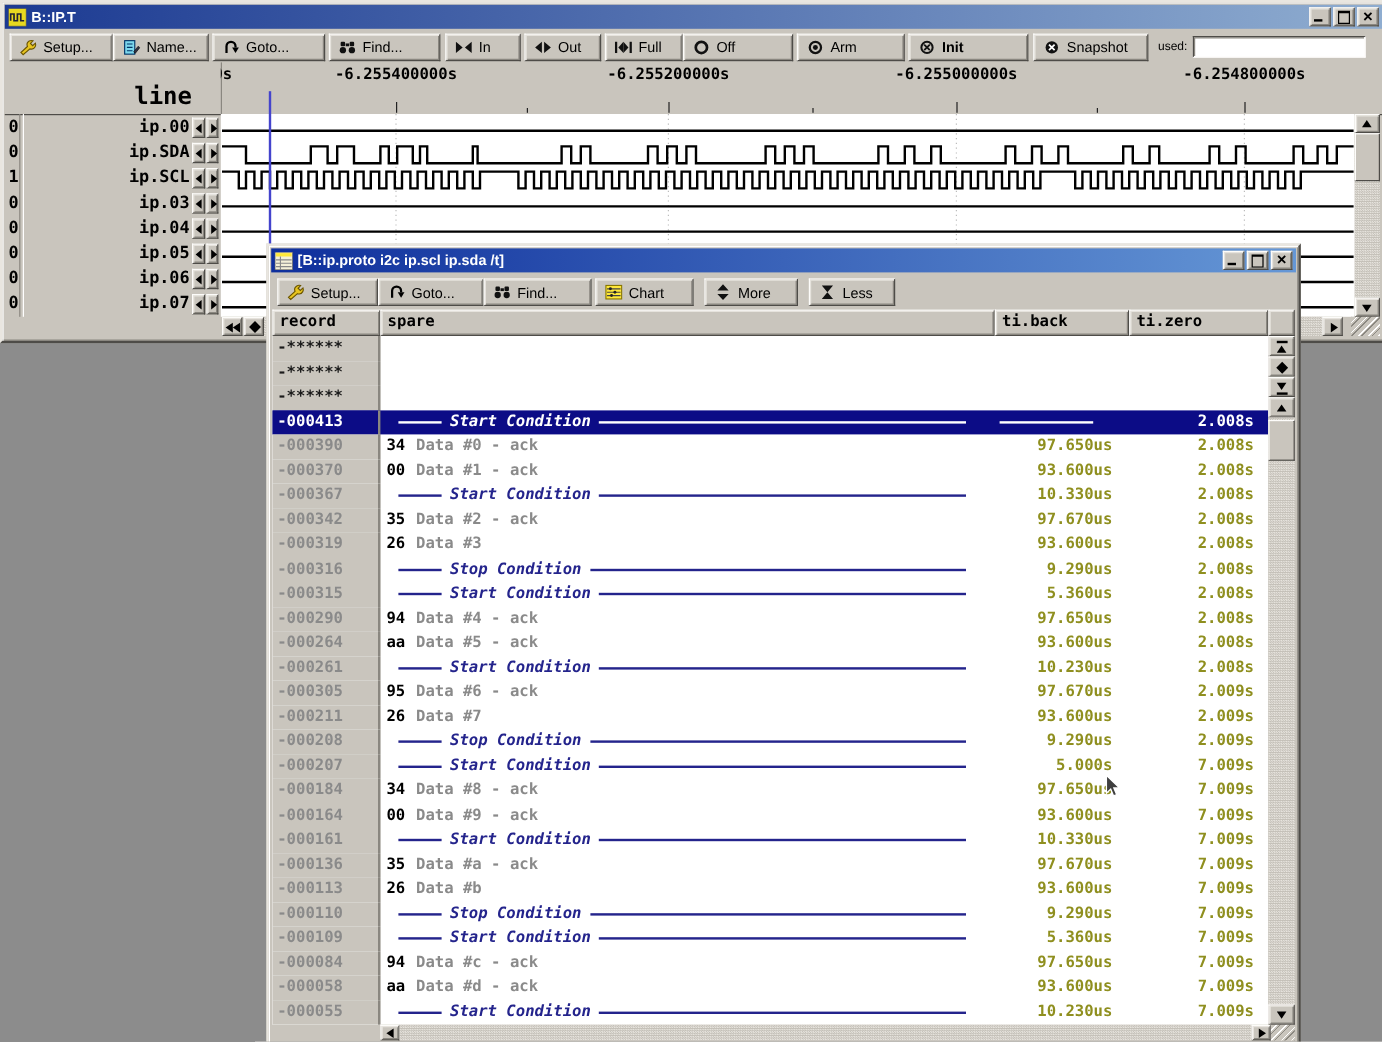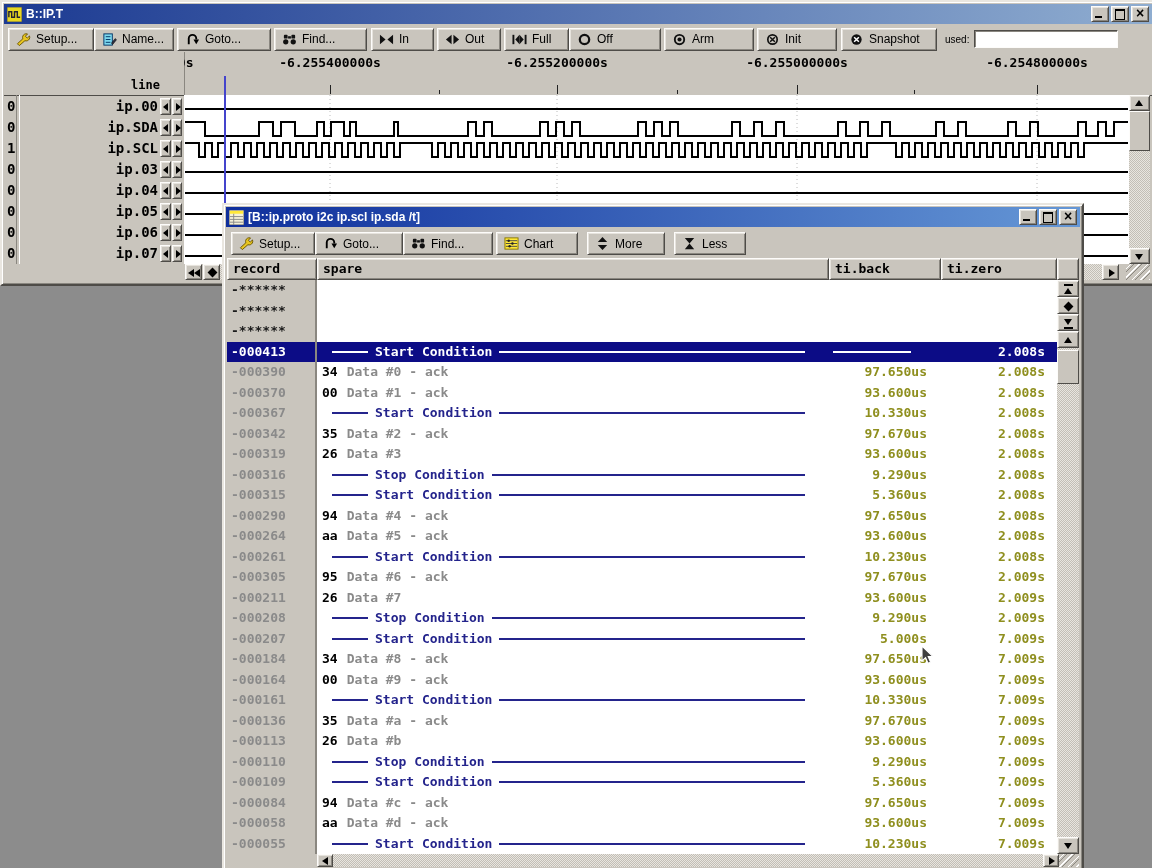--- a/index.html
+++ b/index.html
@@ -34,21 +34,21 @@
   .tbtn{height:23px;display:inline-flex;align-items:center;justify-content:flex-start;gap:5px;
     padding:0 4px 0 7px;box-sizing:border-box;font-size:12px;color:#000;white-space:nowrap;flex:none;}
   .tbtn .bicon{width:15px;height:15px;flex:none;display:inline-block;}
   .tbtn .bicon svg{width:15px;height:15px;display:block;}
   .used-label{font-size:10px;margin-left:8px;}
   .used-field{display:inline-block;width:142px;height:16px;background:#fff;margin-left:5px;}
   
   #ruler{position:absolute;left:2px;top:50px;width:1148px;height:43px;border-bottom:1px solid var(--gray-dd);
     font:bold 13px "DejaVu Sans Mono","Liberation Mono",monospace;}
   #ruler-left{position:absolute;left:0;top:0;width:180px;height:43px;border-right:1px solid var(--gray-d);}
-  #ruler-left span{position:absolute;right:24px;bottom:3px;font-size:12px;}
+  #ruler-left span{position:absolute;right:24px;bottom:3px;font-size:20px;}
   #ruler-main{position:absolute;left:180px;top:0;right:0;height:43px;overflow:hidden;}
   .rlabel{position:absolute;top:3px;white-space:nowrap;}
   .rtick{position:absolute;bottom:1px;width:1px;background:#222;}
   .rtick.major{height:9px;} .rtick.minor{height:4px;}
   
   #signal-col{position:absolute;left:2px;top:93px;width:180px;height:169px;
     font:bold 14px "DejaVu Sans Mono","Liberation Mono",monospace;}
   #signal-col::before{content:"";position:absolute;left:12px;top:0;bottom:0;width:2px;
     border-left:1px solid var(--gray-d);border-right:1px solid #fff;}
   .sig-row{position:absolute;left:0;width:100%;height:21px;}
@@ -85,21 +85,21 @@
   .rec{box-sizing:border-box;width:90px;flex:none;padding-left:4px;background:var(--gray);color:var(--muted);
     border-right:2px solid;border-right-color:var(--gray-d);}
   .trow.blank .rec{color:#1a1a1a;}
   .spare{box-sizing:border-box;width:512px;flex:none;padding-left:5px;color:var(--muted);display:flex;align-items:center;}
   .spare .hex{color:#000;margin-right:9px;}
   .back{box-sizing:border-box;width:112px;flex:none;text-align:right;padding-right:14px;color:var(--olive);}
   .zero{box-sizing:border-box;width:116px;flex:none;text-align:right;padding-right:12px;color:var(--olive);}
   .cline{height:0;border-top:2px solid var(--cond);flex:none;}
   .cline.short{width:36px;margin-left:10px;margin-right:7px;}
   .cline.fill{flex:1;margin-right:24px;margin-left:7px;}
-  .ctext{color:var(--cond);flex:none;}
+  .ctext{color:var(--cond);flex:none;font-style:italic;}
   .trow.sel{background:var(--sel-bg);}
   .trow.sel .rec{background:var(--sel-bg);color:#fff;}
   .trow.sel .ctext{color:#fff;}
   .trow.sel .cline{border-top-color:#fff;}
   .trow.sel .zero,.trow.sel .back{color:#fff;}
   .backline{display:block;height:0;border-top:2px solid #fff;margin:9px 16px 0 4px;}
   #mouse-cursor{position:absolute;left:921px;top:645px;z-index:50;}
 </style>
 </head>
 <body>
@@ -201,21 +201,21 @@
           </span>
           <span class="tbtn raised" style="width: 90px; margin-left: 3px;">
             <span class="bicon">
               <svg viewBox="0 0 16 16">
                 <circle cx="8" cy="8" r="5" fill="none" stroke="#111" stroke-width="2"></circle>
                 <circle cx="8" cy="8" r="2.2" fill="#111"></circle>
               </svg>
             </span>
             <span>Arm</span>
           </span>
-          <span class="tbtn raised" style="width: 80px; margin-left: 3px;">
+          <span class="tbtn raised" style="width: 100px; margin-left: 3px; font-weight: bold;">
             <span class="bicon">
               <svg viewBox="0 0 16 16">
                 <circle cx="8" cy="8" r="5" fill="none" stroke="#111" stroke-width="1.8"></circle>
                 <path d="M5.5 5.5l5 5M10.5 5.5l-5 5" stroke="#111" stroke-width="1.6"></path>
               </svg>
             </span>
             <span>Init</span>
           </span>
           <span class="tbtn raised" style="width: 96px; margin-left: 4px;">
             <span class="bicon">

